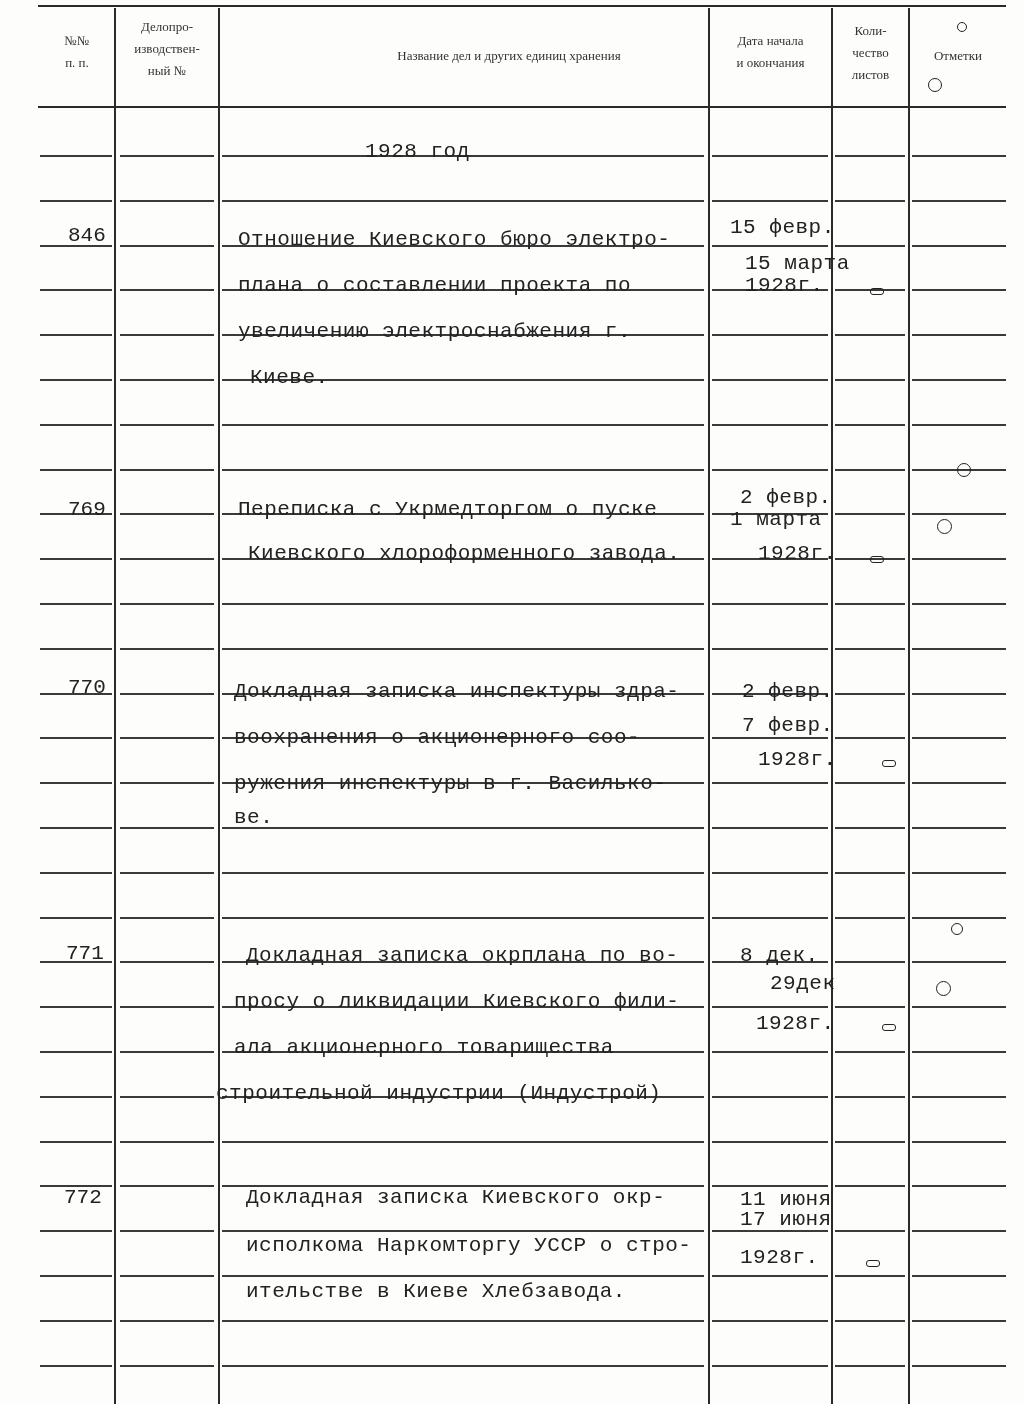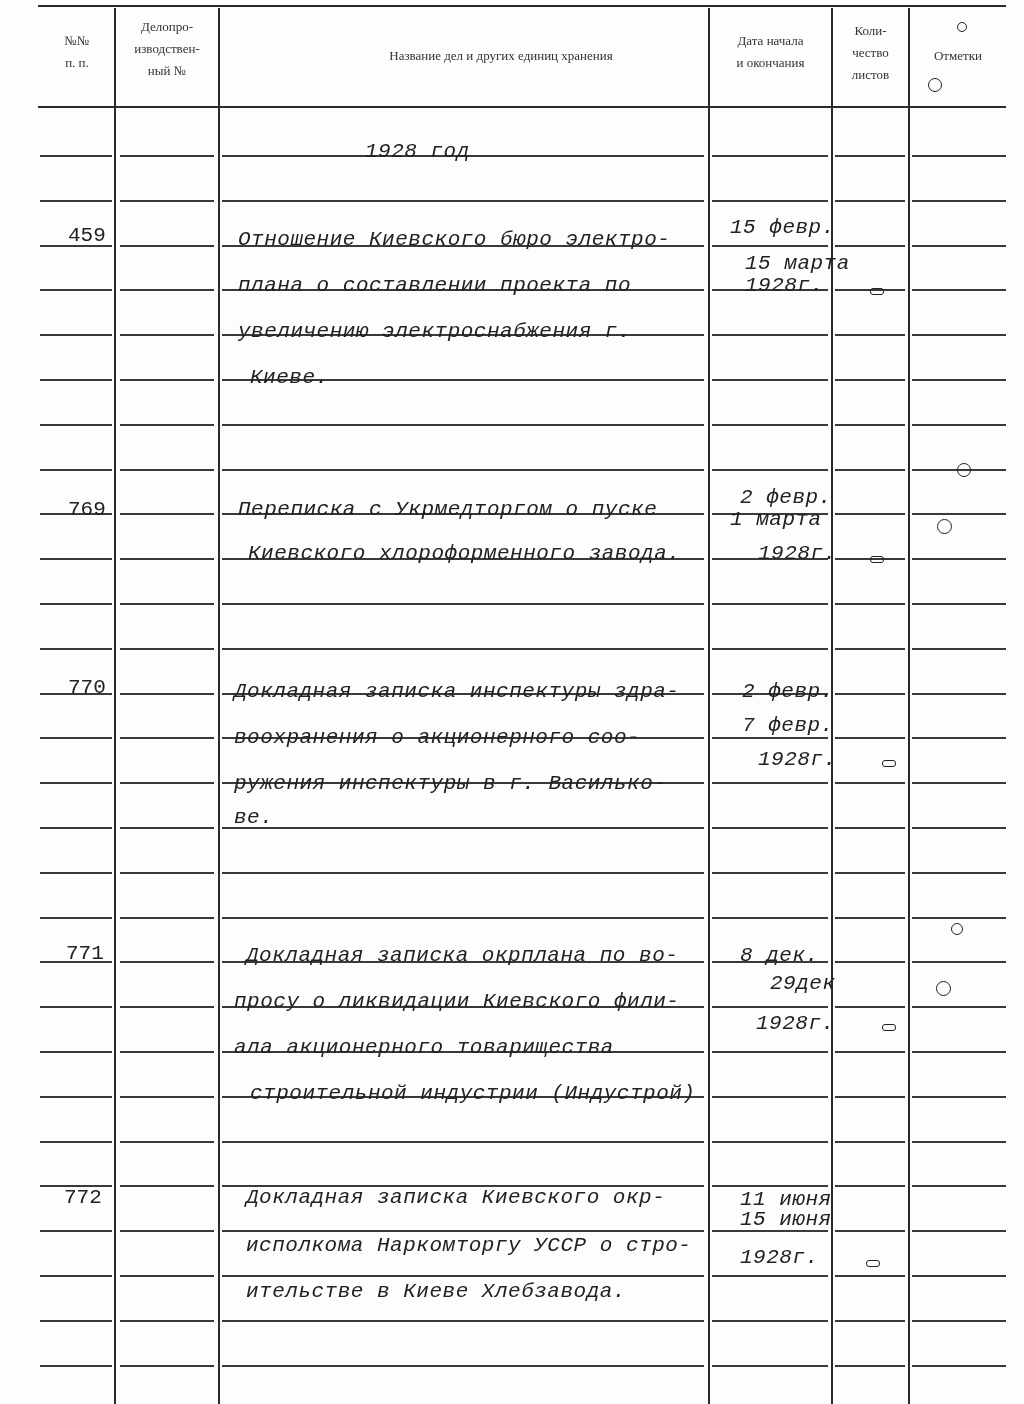--- a/index.html
+++ b/index.html
@@ -4,21 +4,21 @@
 <style>
   html, body { margin:0; padding:0; }
   body {
     width:1024px; height:1404px; background:#fdfdfb; position:relative; overflow:hidden;
     font-family:"DejaVu Serif", serif; color:#1a1a1a;
   }
   .hline { position:absolute; height:2px; background:#2a2a2a; }
   .rule { position:absolute; height:1.5px; background:#3a3a3a; }
   .vline { position:absolute; width:1.5px; background:#2a2a2a; }
   .hdr { position:absolute; font-family:"Liberation Serif", serif; font-size:13px; color:#333; text-align:center; line-height:22px; }
-  .tw { position:absolute; font-family:"Liberation Mono", monospace; font-size:21px; color:#222; white-space:nowrap; letter-spacing:0.5px;font-style:italic; }
+  .tw { position:absolute; font-family:"Liberation Mono", monospace; font-size:21px; color:#222; white-space:nowrap; letter-spacing:0.5px; }
   .num { position:absolute; font-family:"Liberation Mono", monospace; font-size:21px; color:#222; }
   .circle { position:absolute; width:12px; height:12px; border:1.5px solid #222; border-radius:50%; }
   .dash { position:absolute; width:12px; height:5px; border:1.5px solid #222; border-radius:3px; }
 </style>
 </head>
 <body>
 
 <div>
 
   <div class="hline" style="left:38px;top:5px;width:968px;"></div>
@@ -32,21 +32,21 @@
 
   <div class="hdr" style="left:40px;top:30px;width:74px;">
     <div>№№</div>
     <div>п. п.</div>
   </div>
   <div class="hdr" style="left:116px;top:16px;width:102px;">
     <div>Делопро-</div>
     <div>изводствен-</div>
     <div>ный №</div>
   </div>
-  <div class="hdr" style="left:220px;top:45px;width:562px;">Название дел и других единиц хранения</div>
+  <div class="hdr" style="left:228px;top:45px;width:562px;">Название дел и других единиц хранения</div>
   <div class="hdr" style="left:710px;top:30px;width:121px;">
     <div>Дата начала</div>
     <div>и окончания</div>
   </div>
   <div class="hdr" style="left:833px;top:20px;width:75px;">
     <div>Коли-</div>
     <div>чество</div>
     <div>листов</div>
   </div>
   <div class="hdr" style="left:910px;top:45px;width:96px;">Отметки</div>
@@ -220,21 +220,21 @@
       <div class="rule" style="left: 120px; width: 94px; top: 1365px;"></div>
       <div class="rule" style="left: 222px; width: 482px; top: 1365px;"></div>
       <div class="rule" style="left: 712px; width: 116px; top: 1365px;"></div>
       <div class="rule" style="left: 835px; width: 70px; top: 1365px;"></div>
       <div class="rule" style="left: 912px; width: 94px; top: 1365px;"></div>
     </div>
 
   <div class="tw" style="left:365px;top:140px;">1928 год</div>
 
   <div>
-    <div class="num" style="left:68px;top:224px;">459</div>
+    <div class="num" style="left:68px;top:224px;">846</div>
     <div class="tw" style="left:238px;top:228px;">Отношение Киевского бюро электро-</div>
     <div class="tw" style="left:238px;top:274px;">плана о составлении проекта по</div>
     <div class="tw" style="left:238px;top:320px;">увеличению электроснабжения г.</div>
     <div class="tw" style="left:250px;top:366px;">Киеве.</div>
     <div class="tw" style="left:730px;top:216px;">15 февр.</div>
     <div class="tw" style="left:745px;top:252px;">15 марта</div>
     <div class="tw" style="left:745px;top:274px;">1928г.</div>
     <div class="dash" style="left:870px;top:288px;"></div>
   </div>
 
@@ -258,34 +258,34 @@
     <div class="tw" style="left:742px;top:714px;">7 февр.</div>
     <div class="tw" style="left:758px;top:748px;">1928г.</div>
     <div class="dash" style="left:882px;top:760px;"></div>
   </div>
 
   <div>
     <div class="num" style="left:66px;top:942px;">771</div>
     <div class="tw" style="left:246px;top:944px;">Докладная записка окрплана по во-</div>
     <div class="tw" style="left:234px;top:990px;">просу о ликвидации Киевского фили-</div>
     <div class="tw" style="left:234px;top:1036px;">ала акционерного товарищества</div>
-    <div class="tw" style="left:250px;top:1082px;">строительной индустрии (Индустрой)</div>
+    <div class="tw" style="left:216px;top:1082px;">строительной индустрии (Индустрой)</div>
     <div class="tw" style="left:740px;top:944px;">8 дек.</div>
     <div class="tw" style="left:770px;top:972px;">29дек</div>
     <div class="tw" style="left:756px;top:1012px;">1928г.</div>
     <div class="dash" style="left:882px;top:1024px;"></div>
   </div>
 
   <div>
     <div class="num" style="left:64px;top:1186px;">772</div>
     <div class="tw" style="left:246px;top:1186px;">Докладная записка Киевского окр-</div>
     <div class="tw" style="left:246px;top:1234px;">исполкома Наркомторгу УССР о стро-</div>
     <div class="tw" style="left:246px;top:1280px;">ительстве в Киеве Хлебзавода.</div>
     <div class="tw" style="left:740px;top:1188px;">11 июня</div>
-    <div class="tw" style="left:740px;top:1208px;">15 июня</div>
+    <div class="tw" style="left:740px;top:1208px;">17 июня</div>
     <div class="tw" style="left:740px;top:1246px;">1928г.</div>
     <div class="dash" style="left:866px;top:1260px;"></div>
   </div>
 
   <div class="circle" style="left:957px;top:463px;"></div>
   <div class="circle" style="left:937px;top:519px;width:13px;height:13px;"></div>
   <div class="circle" style="left:951px;top:923px;width:10px;height:10px;"></div>
   <div class="circle" style="left:936px;top:981px;width:13px;height:13px;"></div>
 </div>
 

